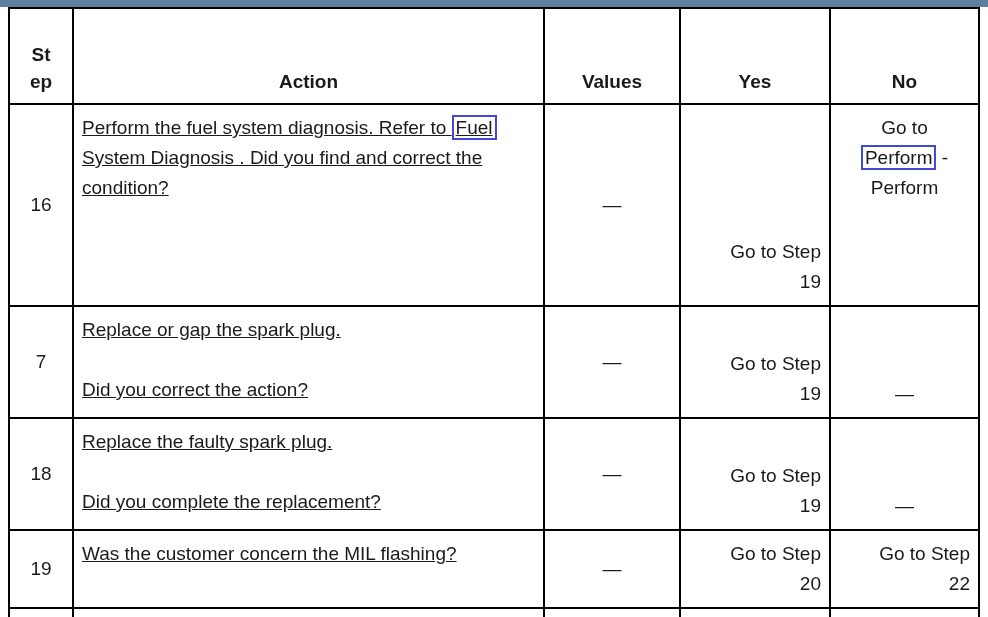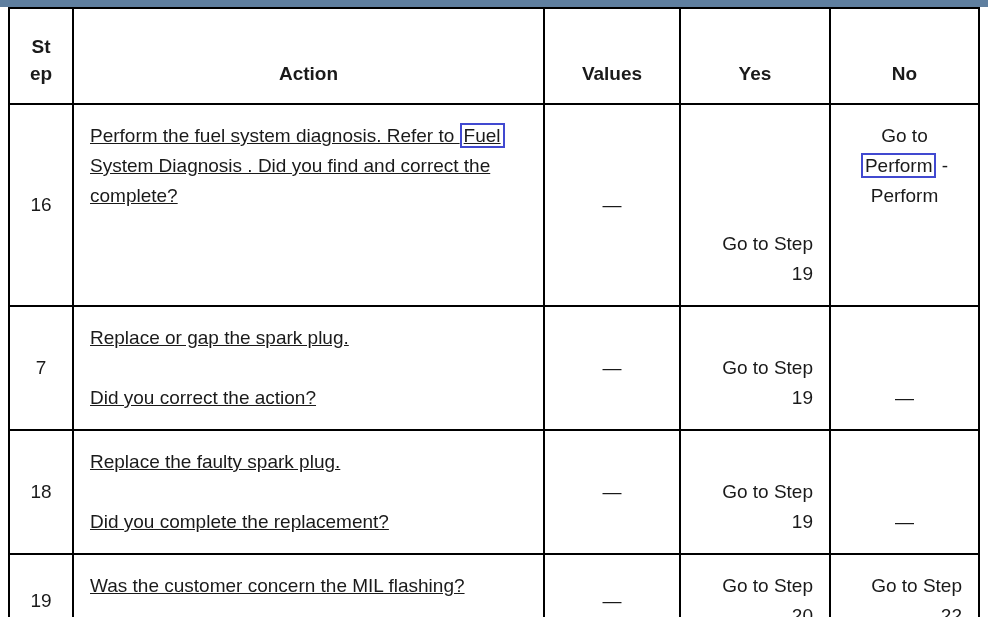--- a/index.html
+++ b/index.html
@@ -15,21 +15,21 @@
     background: #5f7f9f;
   }
   table.diag {
     border-collapse: collapse;
     table-layout: fixed;
     margin-left: 8px;
     width: 970px;
   }
   table.diag td, table.diag th {
     border: 2px solid #000;
-    padding: 16px;
+    padding: 8px;
     font-size: 19px;
     overflow: hidden;
     margin-left: 16px;
   }
   th {
     font-weight: bold;
     vertical-align: bottom;
     text-align: center;
     padding-bottom: 12px;
     white-space: pre-line;
@@ -85,21 +85,21 @@
     <th>Values</th>
     <th>Yes</th>
     <th>No</th>
   </tr>
 
   <tr class="r16">
     <td class="vm ctr lh">16</td>
     <td class="action vt">
       <div class="line"><span>Perform the fuel system diagnosis. Refer to </span><span class="linkbox">Fuel</span></div>
       <div class="line">System Diagnosis . Did you find and correct the</div>
-      <div class="line">complete?</div>
+      <div class="line">condition?</div>
     </td>
     <td class="vm ctr lh">—</td>
     <td class="vb ctr pre lh pb">Go to Step
 19</td>
     <td class="vt ctr pt">
       <div class="line">Go to</div>
       <div class="line"><span class="linkbox">Perform</span><span> -</span></div>
       <div class="line">Perform</div>
     </td>
   </tr>

